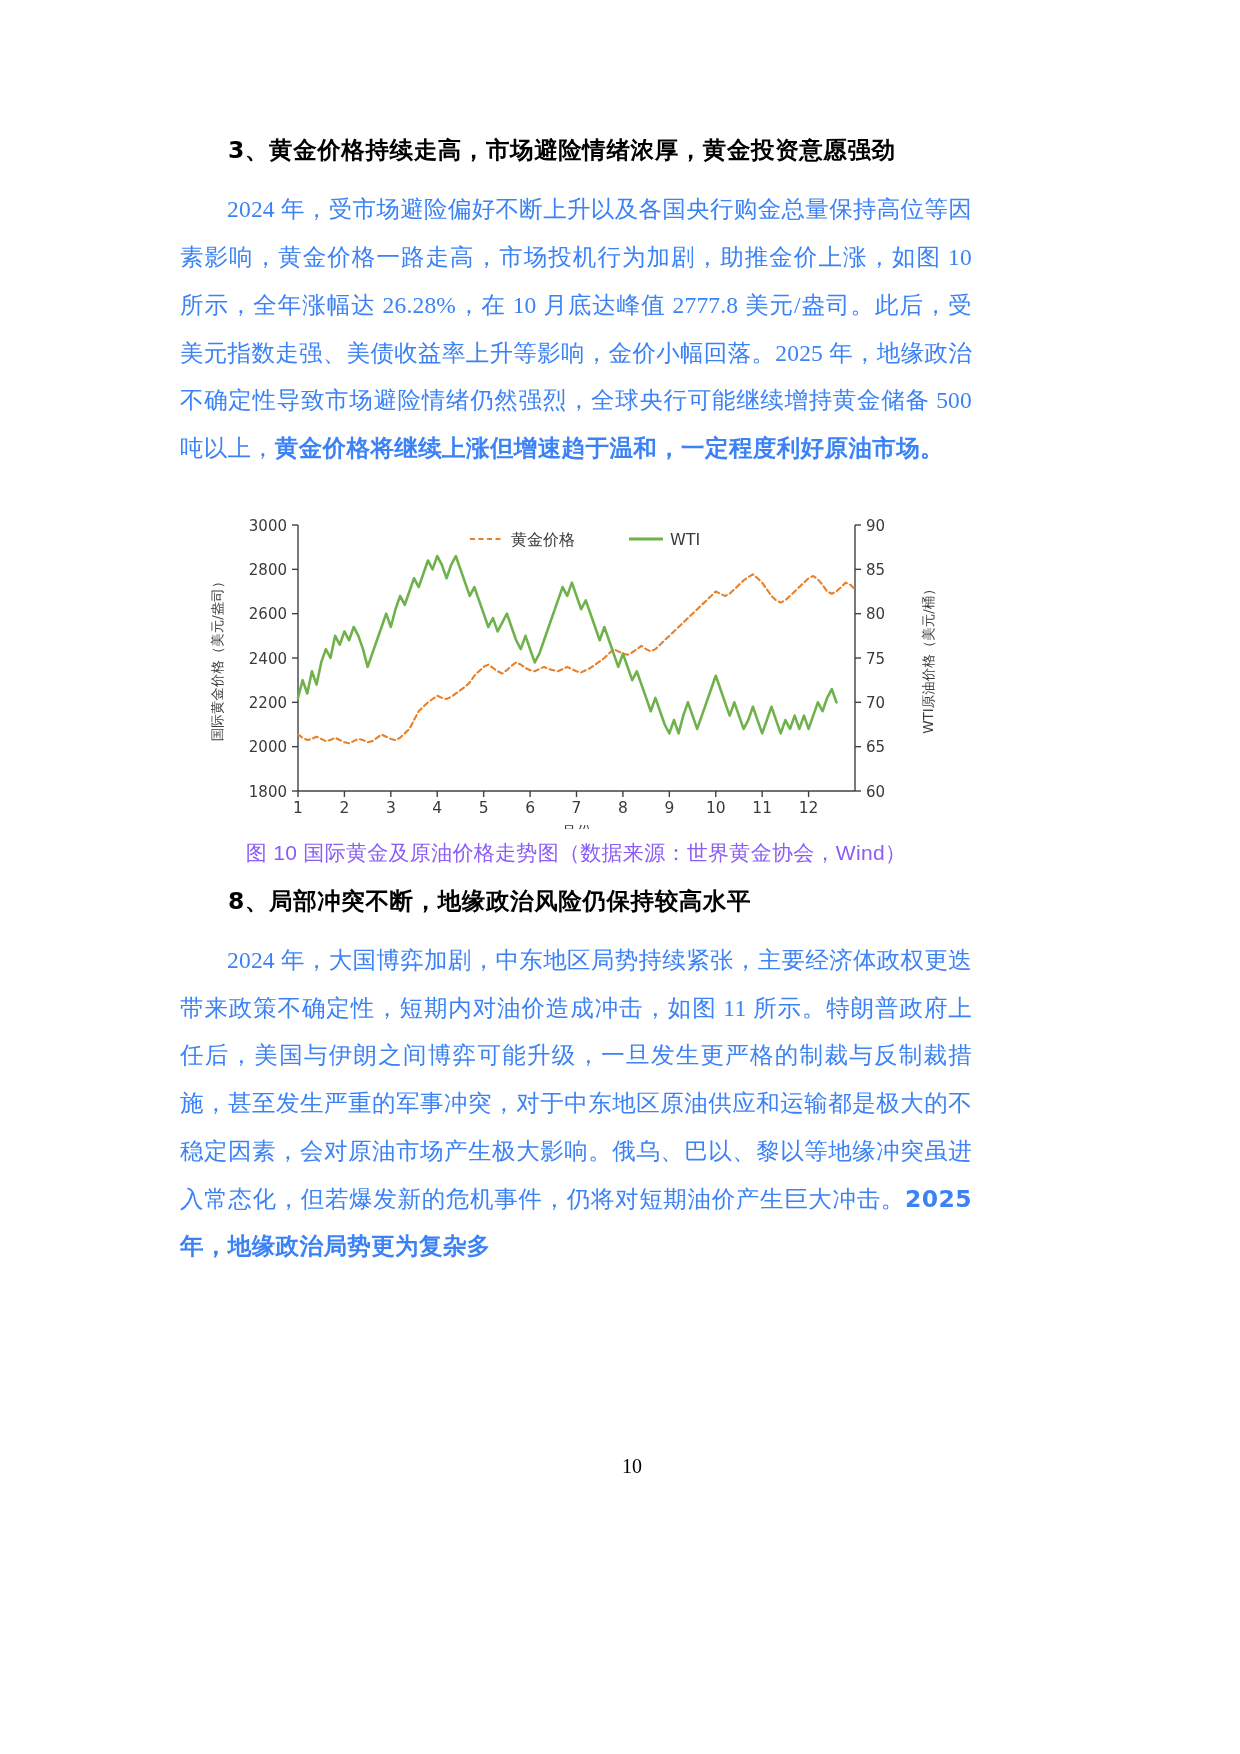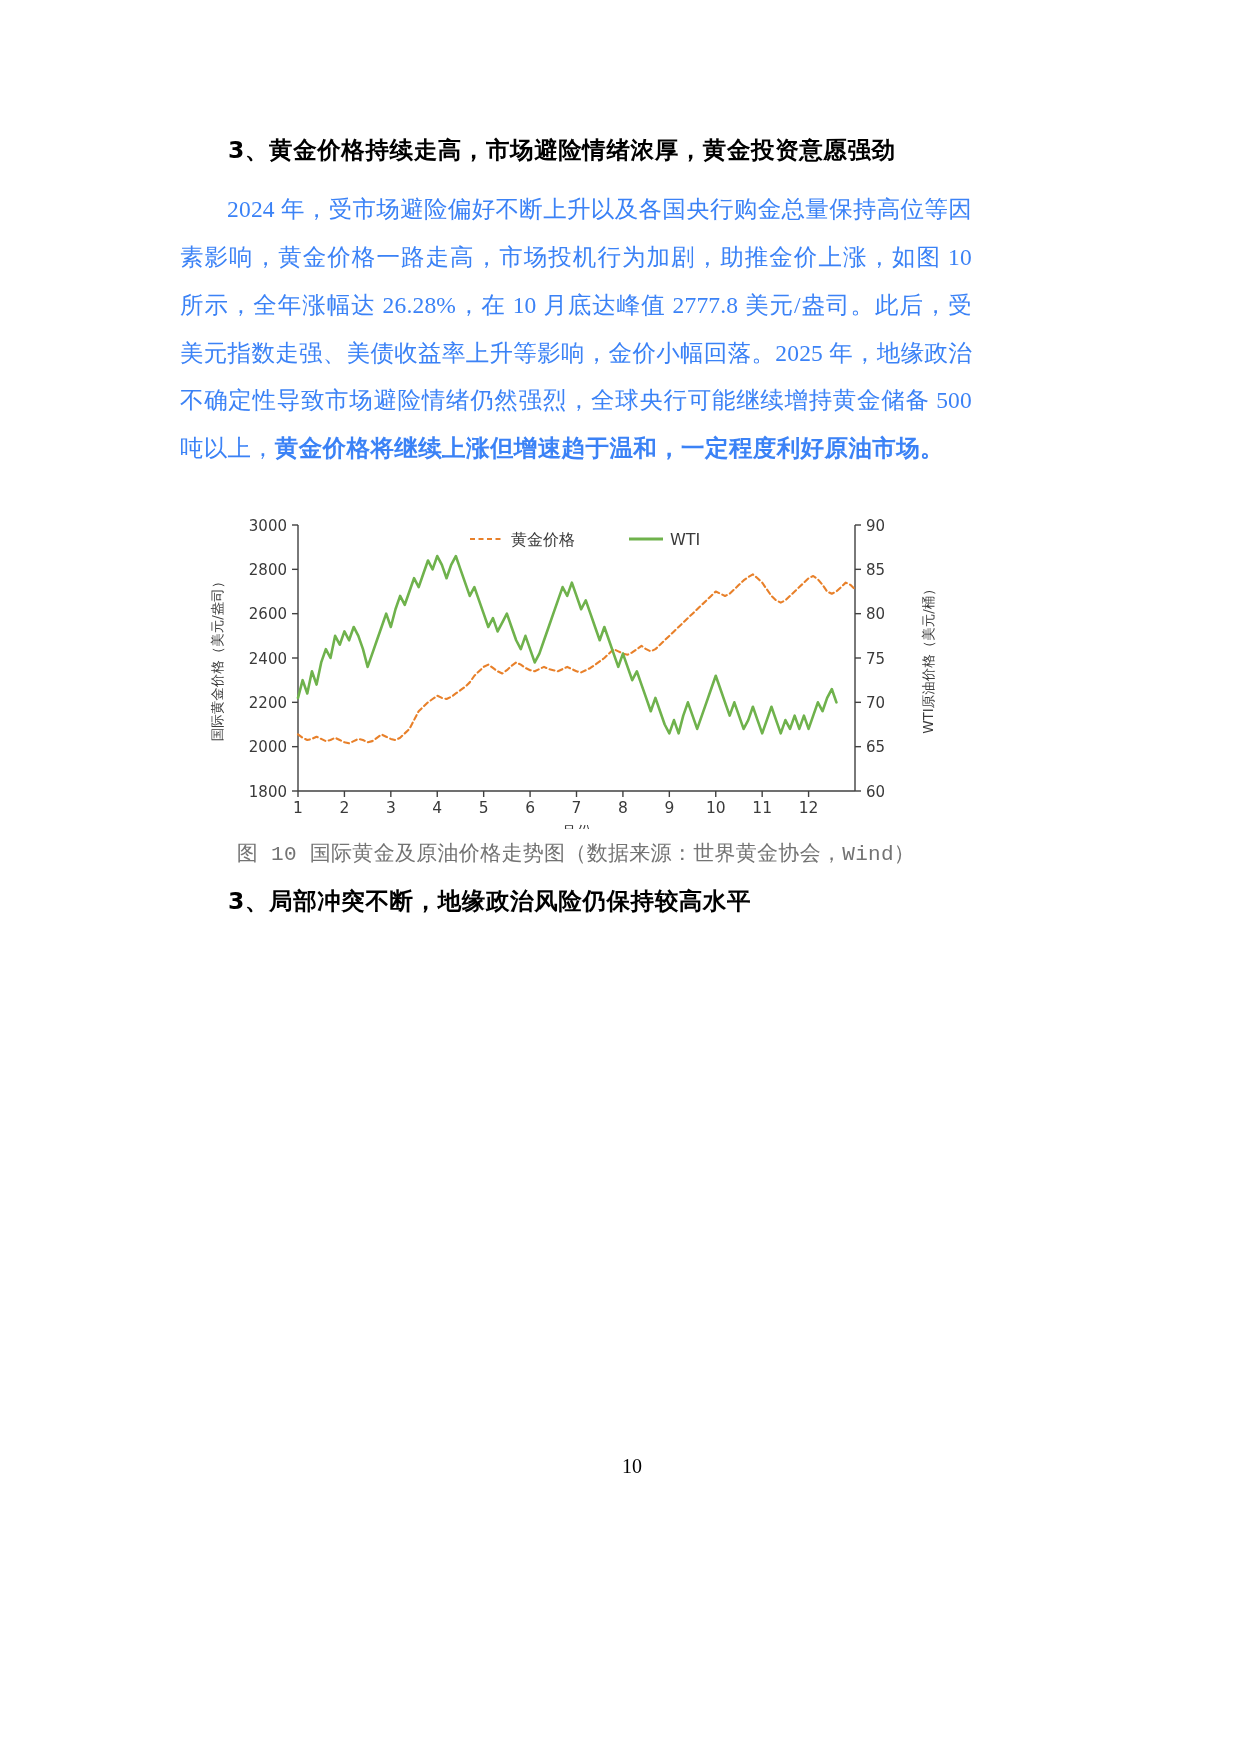--- a/index.html
+++ b/index.html
@@ -57,24 +57,24 @@
 
   
   .figure {
     position: relative;
     width: 792px;
     height: 340px;
     margin-top: 16px;
   }
   .figure svg { display: block; }
   .fig-caption {
-    font-family: Liberation Mono, monospace;
+    font-family: Liberation Sans, sans-serif;
     font-size: 21px;
     text-align: center;
-    color: #737373;
+    color: #8b5cf6;
     margin-top: 10px;
     letter-spacing: 0.3px;
   }
   .page-number {
     position: absolute;
     left: 0; right: 0;
     top: 1455px;
     text-align: center;
     font-family: "Liberation Serif", serif;
     font-size: 20px;
@@ -183,22 +183,23 @@
             <line x1="449" y1="50" x2="483" y2="50" stroke="#6FB24C" stroke-width="2.8"></line>
             <text x="490" y="56" class="legend-label">WTI</text>
           </g>
       </svg>
     </div>
 
     <div class="fig-caption">图 10 国际黄金及原油价格走势图（数据来源：世界黄金协会，Wind）</div>
 
     <div class="gap-2"></div>
 
-    <div class="h-sub">3、局部冲突不断，地缘政治风险仍保持较高水平</div>
+    <div class="h-sub">8、局部冲突不断，地缘政治风险仍保持较高水平</div>
 
     <div class="gap-1"></div>
 
+    <p class="para"><span>2024 年，大国博弈加剧，中东地区局势持续紧张，主要经济体政权更迭带来政策不确定性，短期内对油价造成冲击，如图 11 所示。特朗普政府上任后，美国与伊朗之间博弈可能升级，一旦发生更严格的制裁与反制裁措施，甚至发生严重的军事冲突，对于中东地区原油供应和运输都是极大的不稳定因素，会对原油市场产生极大影响。俄乌、巴以、黎以等地缘冲突虽进入常态化，但若爆发新的危机事件，仍将对短期油价产生巨大冲击。</span><b>2025 年，地缘政治局势更为复杂多</b></p>
 
   </div>
 
   <div class="page-number">10</div>
 
 </div>
 
 </body></html>

